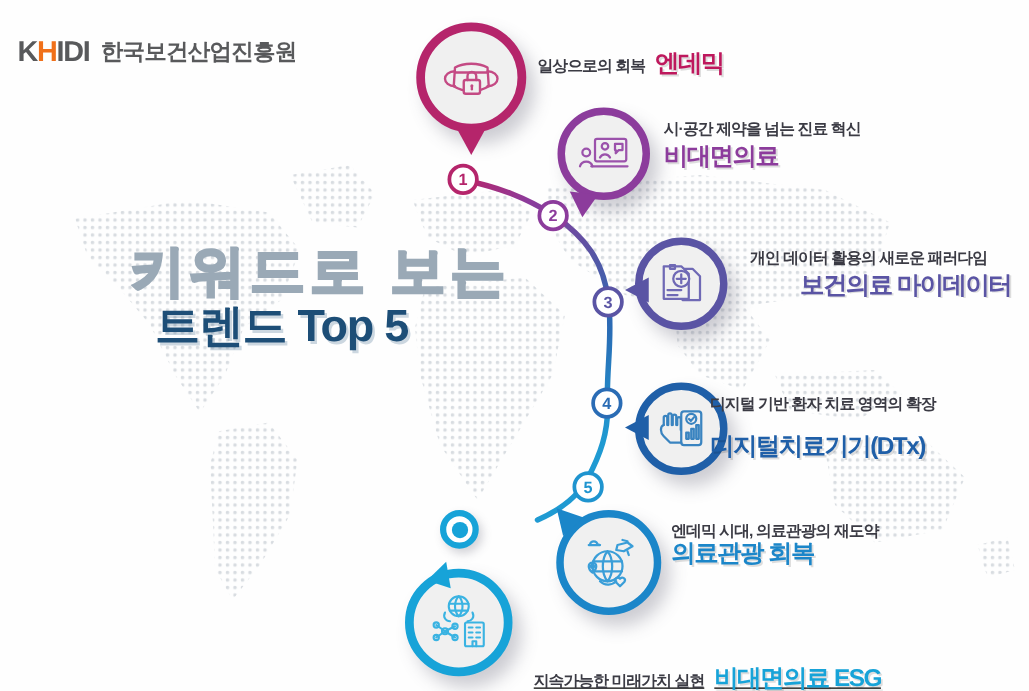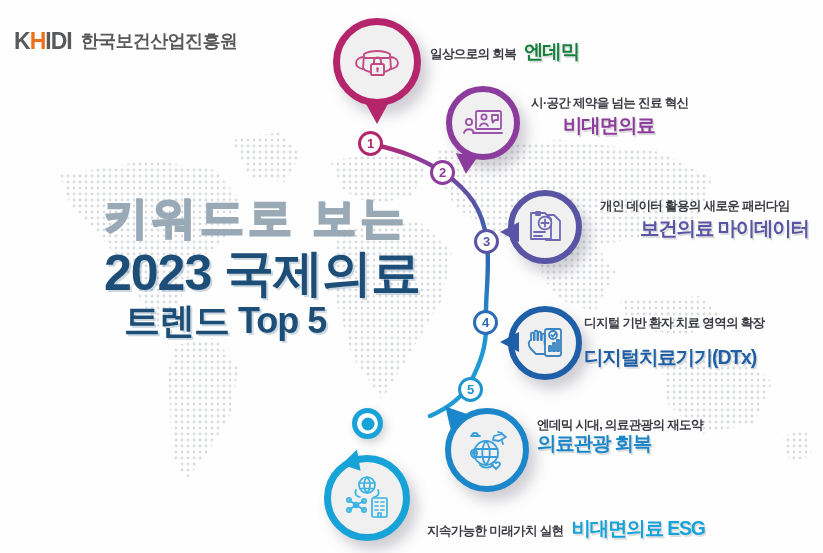--- a/index.html
+++ b/index.html
@@ -125,21 +125,20 @@
     <div class="mark">
       <span class="g">K</span>
         <span class="o">H</span>
         <span class="g">IDI</span>
     </div>
     <div class="ko">한국보건산업진흥원</div>
   </div>
 
   <div id="headline">
     <div class="hl-1">키워드로 보는</div>
-    <div class="hl-2">2023 국제의료</div>
     <div class="hl-3">트렌드 Top 5</div>
   </div>
 
   <svg id="path-svg" viewBox="0 0 823 553">
     <defs>
       <linearGradient id="pgrad" x1="0" y1="0" x2="0.45" y2="1">
         <stop offset="0" stop-color="#b5256b"></stop>
         <stop offset="0.22" stop-color="#8c3c9c"></stop>
         <stop offset="0.50" stop-color="#5a54a4"></stop>
         <stop offset="0.74" stop-color="#2a6cb5"></stop>
@@ -181,42 +180,42 @@
           <path d="M23 28 V25 a3.5 3.5 0 0 1 7 0 V28"></path>
           <circle cx="26.5" cy="32.5" r="1.2" fill="#c44a84" stroke="none"></circle>
           <path d="M26.5 33.2 V35.4"></path>
         </g>
       </svg>
     </div>
     <div class="tail" style="left:32px;top:84px;border-left:12px solid transparent;border-right:12px solid transparent;border-top:22px solid #b5256b;"></div>
   </div>
   <div class="node-text inline-row" style="left:430px;top:41px;">
     <span class="sub">일상으로의 회복</span>
-    <span class="kw" style="color:#15803d;">엔데믹</span>
+    <span class="kw" style="color:#be185d;">엔데믹</span>
   </div>
 
   <div class="node" style="left:446px;top:86px;">
     <div class="bubble" style="width:74px;height:74px;border:6px solid #8c3c9c;">
       <svg width="46" height="46" viewBox="0 0 46 46">
         <g fill="none" stroke="#9b52ab" stroke-width="1.8" stroke-linecap="round" stroke-linejoin="round">
           <rect x="16" y="11" width="25" height="18" rx="1.6"></rect>
           <path d="M13 33 H42"></path>
           <circle cx="24" cy="17" r="2.6"></circle>
           <path d="M20 26 a4.4 4.4 0 0 1 8 0"></path>
           <path d="M32 15 h6 v5 h-3 l-2.4 2.6 V20 h-0.6 z"></path>
           <circle cx="9" cy="22" r="3.1"></circle>
           <path d="M4 33 a5.2 5.2 0 0 1 10 0"></path>
         </g>
       </svg>
     </div>
     <div class="tail" style="left:8px;top:62px;border-top:11px solid transparent;border-bottom:11px solid transparent;border-right:20px solid #8c3c9c;transform:rotate(35deg);"></div>
   </div>
   <div class="node-text" style="left:531px;top:97px;">
     <div class="sub">시·공간 제약을 넘는 진료 혁신</div>
-    <div class="kw" style="color:#8c3c9c;margin-top:4px;margin-left:32px;">비대면의료</div>
+    <div class="kw" style="color:#8c3c9c;margin-top:4px;">비대면의료</div>
   </div>
 
   <div class="node" style="left:508px;top:190px;">
     <div class="bubble" style="width:74px;height:74px;border:6px solid #5a54a4;">
       <svg width="46" height="46" viewBox="0 0 46 46">
         <g fill="none" stroke="#6f69b5" stroke-width="1.8" stroke-linecap="round" stroke-linejoin="round">
           <path d="M24 11 h8 l6 6 v19 h-14 z"></path>
           <path d="M9 9 h14 l6 6 v20 h-20 z" fill="#f0f0f0"></path>
           <path d="M14 8 h4 v3 h-4 z"></path>
           <circle cx="23" cy="19" r="6.4" fill="#f0f0f0"></circle>
@@ -243,21 +242,21 @@
           <path d="M9 20 v-6 a1.4 1.4 0 0 1 2.8 0 v6"></path>
           <path d="M12.6 20 v-8 a1.4 1.4 0 0 1 2.8 0 v8"></path>
           <path d="M16.2 20 v-7 a1.4 1.4 0 0 1 2.8 0 v7"></path>
           <path d="M19.8 20 v-5 a1.4 1.4 0 0 1 2.8 0 v9"></path>
           <path d="M9 20 c-3 1 -3 6 0 9 l5 5 h9"></path>
         </g>
       </svg>
     </div>
     <div class="tail" style="left:-8px;top:26px;border-top:10px solid transparent;border-bottom:10px solid transparent;border-right:19px solid #1f5fa8;"></div>
   </div>
-  <div class="node-text" style="left:584px;top:317px;">
+  <div class="node-text" style="left:568px;top:317px;">
     <div class="sub">디지털 기반 환자 치료 영역의 확장</div>
     <div class="kw" style="color:#1f5fa8;margin-top:16px;">디지털치료기기(DTx)</div>
   </div>
 
   <div class="node" style="left:445px;top:408px;">
     <div class="bubble" style="width:84px;height:84px;border:6.5px solid #1b86c9;">
       <svg width="54" height="54" viewBox="0 0 54 54">
         <g fill="none" stroke="#3a9ed8" stroke-width="1.8" stroke-linecap="round" stroke-linejoin="round">
           <circle cx="26" cy="30" r="12"></circle>
           <path d="M26 18 c-5 6 -5 18 0 24 M26 18 c5 6 5 18 0 24 M14.4 26 h23.2 M14.4 34 h23.2"></path>
@@ -296,18 +295,18 @@
           <circle cx="9" cy="39" r="2.1"></circle>
           <path d="M16 34 L24 30 M16 34 L24 39 M16 34 L9 29 M16 34 L9 39"></path>
           <rect x="32" y="27" width="15" height="19" rx="1.2"></rect>
           <path d="M35 31 h3 M41 31 h3 M35 35 h3 M41 35 h3 M35 39 h3 M41 39 h3"></path>
           <path d="M38 46 v-4 h3 v4"></path>
         </g>
       </svg>
     </div>
     <div class="tail" style="left:20px;top:-6px;border-left:10px solid transparent;border-right:10px solid transparent;border-bottom:19px solid #17a3d8;transform:rotate(18deg);"></div>
   </div>
-  <div class="node-text inline-row" style="left:427px;top:518px;">
+  <div class="node-text inline-row" style="left:427px;top:533px;text-decoration:underline;">
     <span class="sub">지속가능한 미래가치 실현</span>
     <span class="kw" style="color:#17a3d8;">비대면의료 ESG</span>
   </div>
 
 </div>
 
 </body></html>

